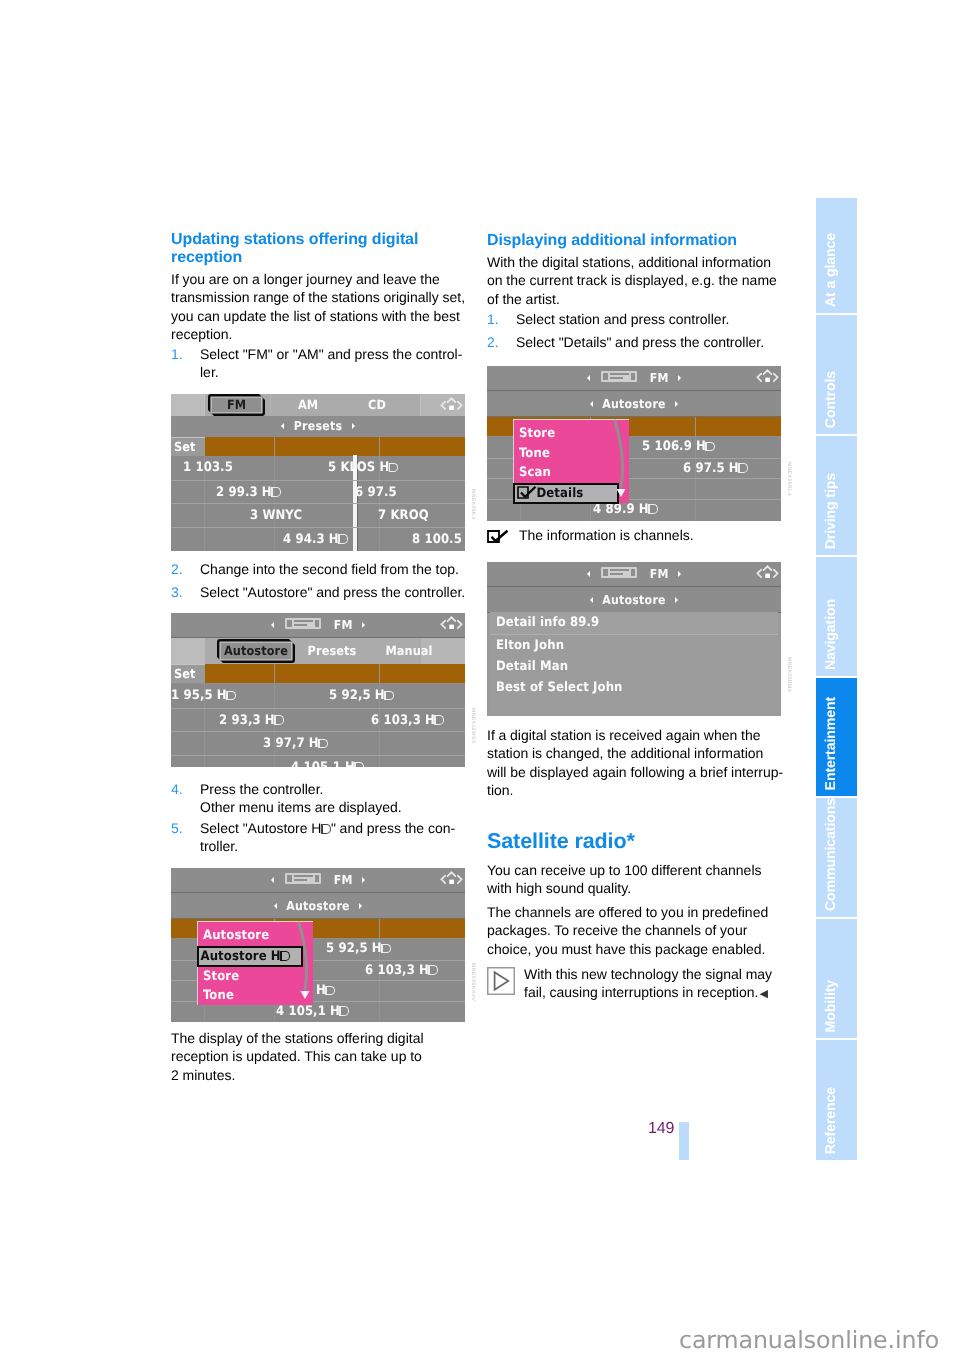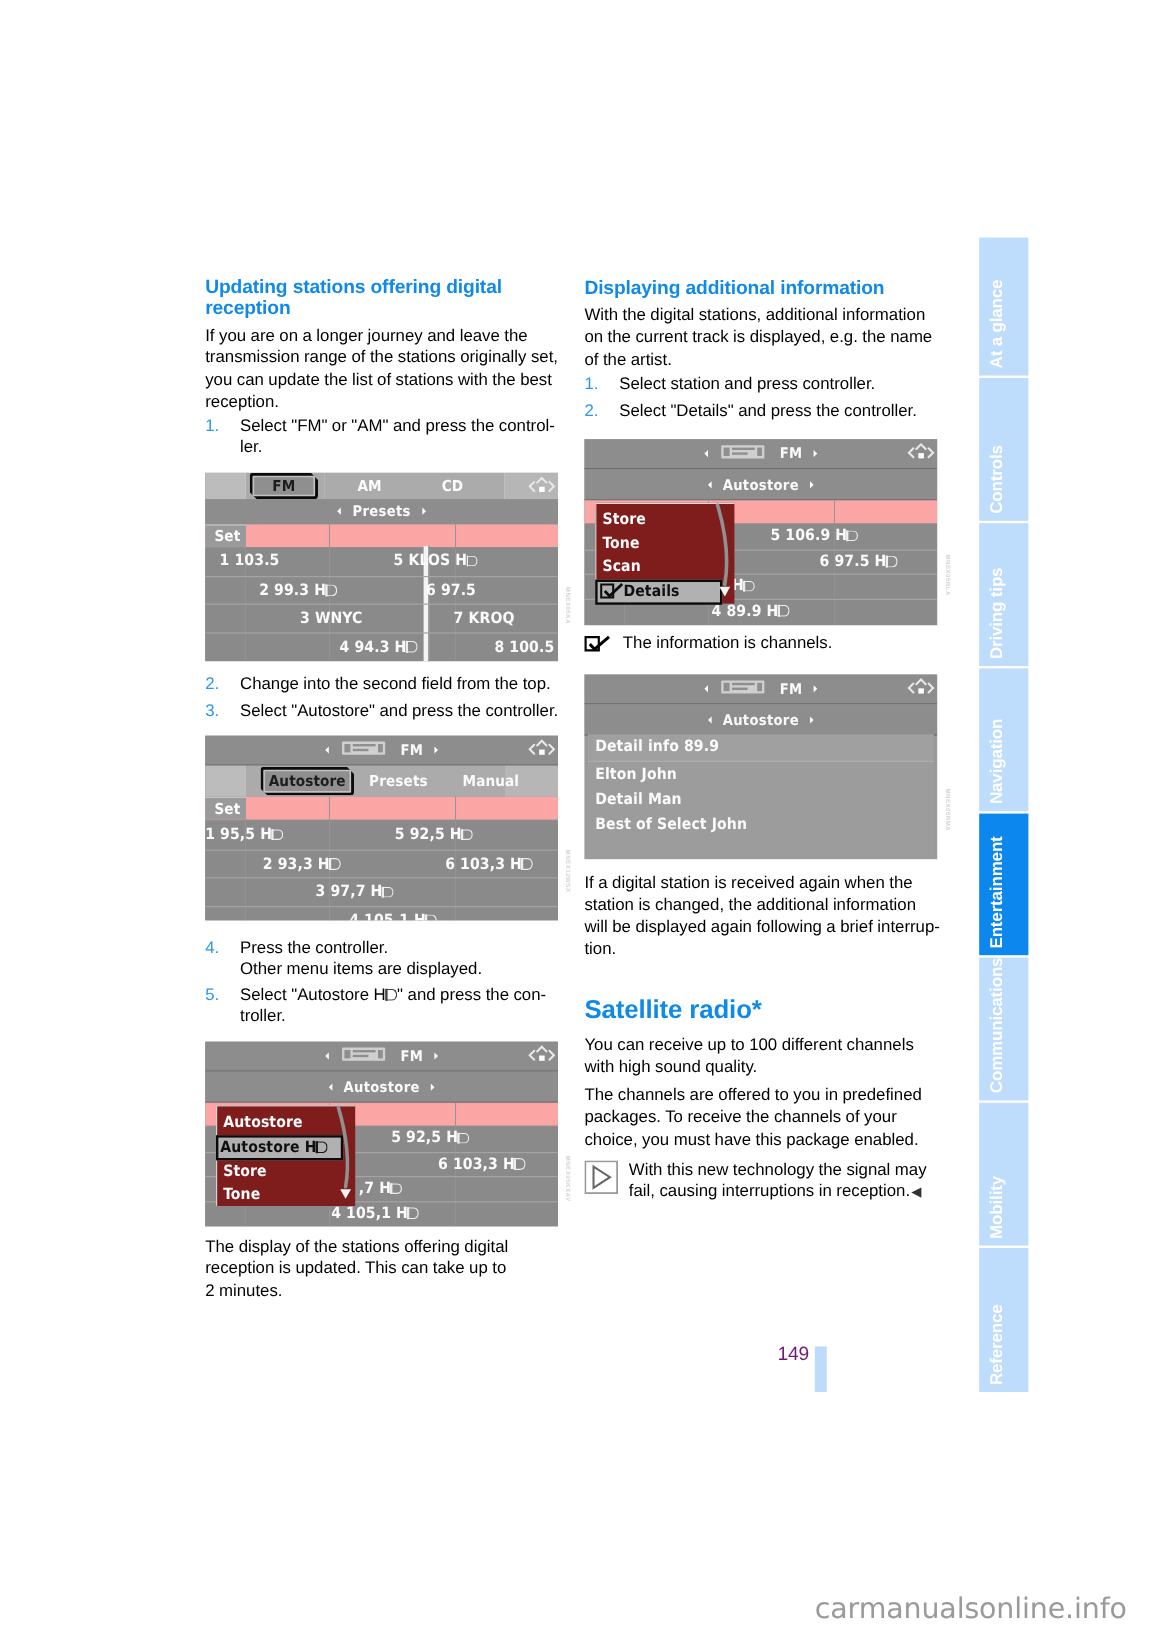--- a/index.html
+++ b/index.html
@@ -96,23 +96,23 @@
                 font-family:"DejaVu Sans Condensed","DejaVu Sans",sans-serif; }
   .s-arr-l, .s-arr-r { display:inline-block; width:0; height:0; vertical-align:1px; }
   .s-arr-l { border-top:3.2px solid transparent; border-bottom:3.2px solid transparent;
              border-right:3.6px solid #fff; margin-right:6px; }
   .s-arr-r { border-top:3.2px solid transparent; border-bottom:3.2px solid transparent;
              border-left:3.6px solid #fff; margin-left:6px; }
   .s-subbar2 { position:absolute; left:0; top:25px; right:0; height:26px;
                background:#8d8d8d; text-align:center; line-height:26px;
                border-bottom:1px solid #6e6e6e; }
   
-  .s-popup { position:absolute; background:#7f1d1d; padding:4px 0 0 0;
+  .s-popup { position:absolute; background:#ec4899; padding:4px 0 0 0;
              border-top:1.5px solid #dadada; border-left:1.5px solid #d2d2d2;
-             z-index:5; }
+             z-index:5;margin-left:17px; }
   .s-mi { height:19.5px; line-height:19.5px; font-size:13px; color:#fbfbfb;
           font-weight:bold; padding-left:5px; letter-spacing:0.1px;
           white-space:nowrap;
           font-family:"DejaVu Sans Condensed","DejaVu Sans",sans-serif; }
   .s-mi-on { background:#b1b1b1; color:#101010; border:2px solid #0b0b0b;
              height:21px; line-height:17px; margin-left:-1.5px;
              width:calc(100% - 9px); box-sizing:border-box; position:relative;
              z-index:3; padding-left:2px; }
   .hdgd { display:inline-block; width:9.5px; height:10px; vertical-align:-1.5px;
           position:relative; margin-left:-0.5px; }
@@ -130,21 +130,21 @@
   .s-infohead { height:23px; line-height:22px; font-size:13px; color:#fbfbfb;
                 font-weight:bold; padding-left:6px; letter-spacing:0.1px;
                 border-bottom:1px solid #adadad; background:#a0a0a0;
                 font-family:"DejaVu Sans Condensed","DejaVu Sans",sans-serif; }
   .s-infoline { height:21px; line-height:21px; font-size:13px; color:#fbfbfb;
                 font-weight:bold; padding-left:6px; letter-spacing:0.1px;
                 font-family:"DejaVu Sans Condensed","DejaVu Sans",sans-serif; }
   .s-infoline:first-of-type { margin-top:3px; }
   .s-scrollcurve { position:absolute; right:-2px; top:-2px; width:24px; height:86px; z-index:4; }
   .s-setrow { position:absolute; left:0; top:43px; right:0; height:19px;
-              background:#fca5a5;text-align:center; }
+              background:#a16207; }
   .s-setrow::after { content:""; position:absolute; left:0; top:0; right:0; bottom:0;
               background:linear-gradient(90deg,transparent 0 103px,#949494 103px 104px,
                         transparent 104px 208px,#949494 208px 209px,transparent 209px 100%); }
   .s-settab { position:absolute; left:0; top:0; height:19px; line-height:18px;
               width:34px; padding-left:3px; background:#9a9a9a; z-index:2;
               font-size:12.6px; color:#fff; font-weight:bold; letter-spacing:0.1px;
               font-family:"DejaVu Sans Condensed","DejaVu Sans",sans-serif;
               border-top:1.5px solid #c4c4c4; }
   .s-presets { position:absolute; left:0; top:62px; right:0; bottom:0;
                background:#8a8a8a; }

